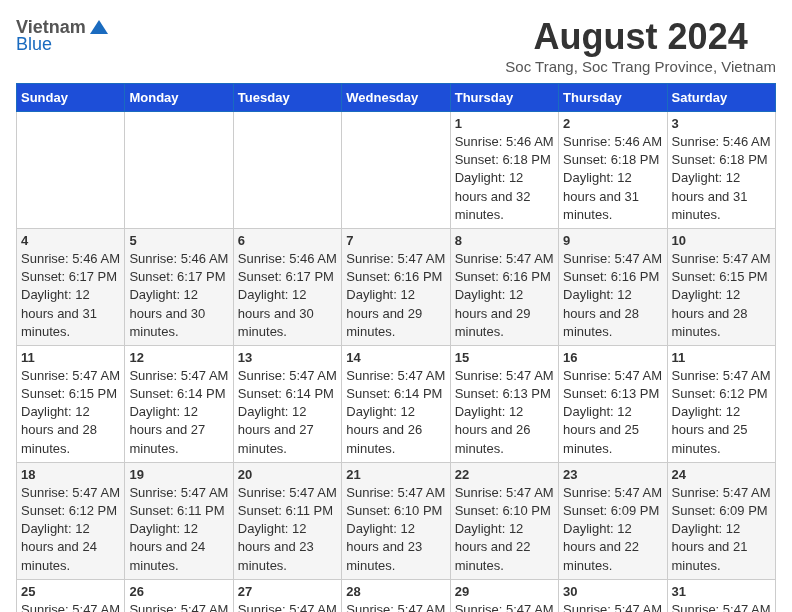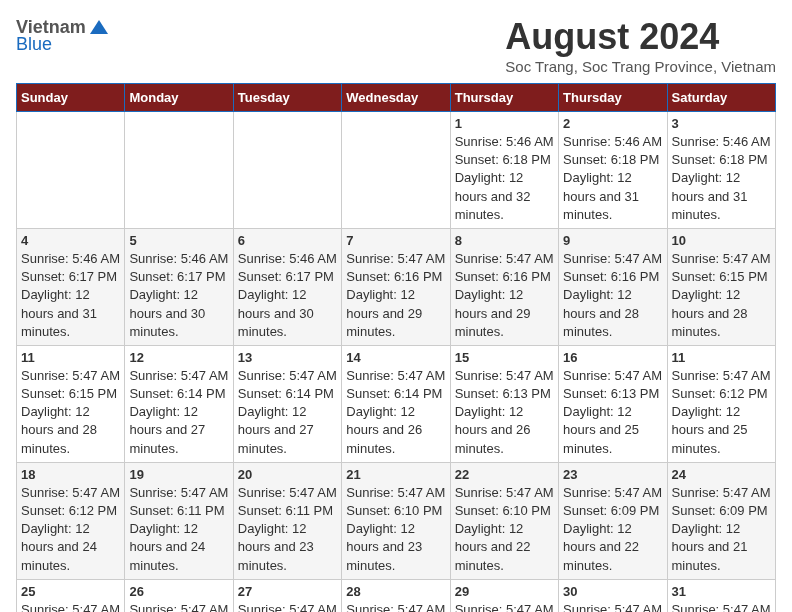--- a/index.html
+++ b/index.html
@@ -15,38 +15,38 @@
       justify-content: space-between;
       align-items: flex-start;
       margin-bottom: 8px;
     }
     .logo {
       display: flex;
       flex-direction: column;
       align-items: flex-start;
     }
     .title-area {
-      text-align: left;
+      text-align: center;
     }
     .calendar-title {
       font-size: 36px;
       font-weight: bold;
       color: #333;
     }
     .calendar-subtitle {
       font-size: 15px;
       color: #555;
     }
     .calendar-table {
       width: 100%;
       border-collapse: collapse;
       font-size: 11px;
     }
     .calendar-table thead tr th {
-      background-color: #7f1d1d;
+      background-color: #1d4ed8;
       color: #fff;
       padding: 6px 4px;
       text-align: left;
       font-size: 13px;
       border: 1px solid #1a6bbf;
     }
     .calendar-table tbody tr td {
       border: 1px solid #ccc;
       vertical-align: top;
       padding: 4px;

